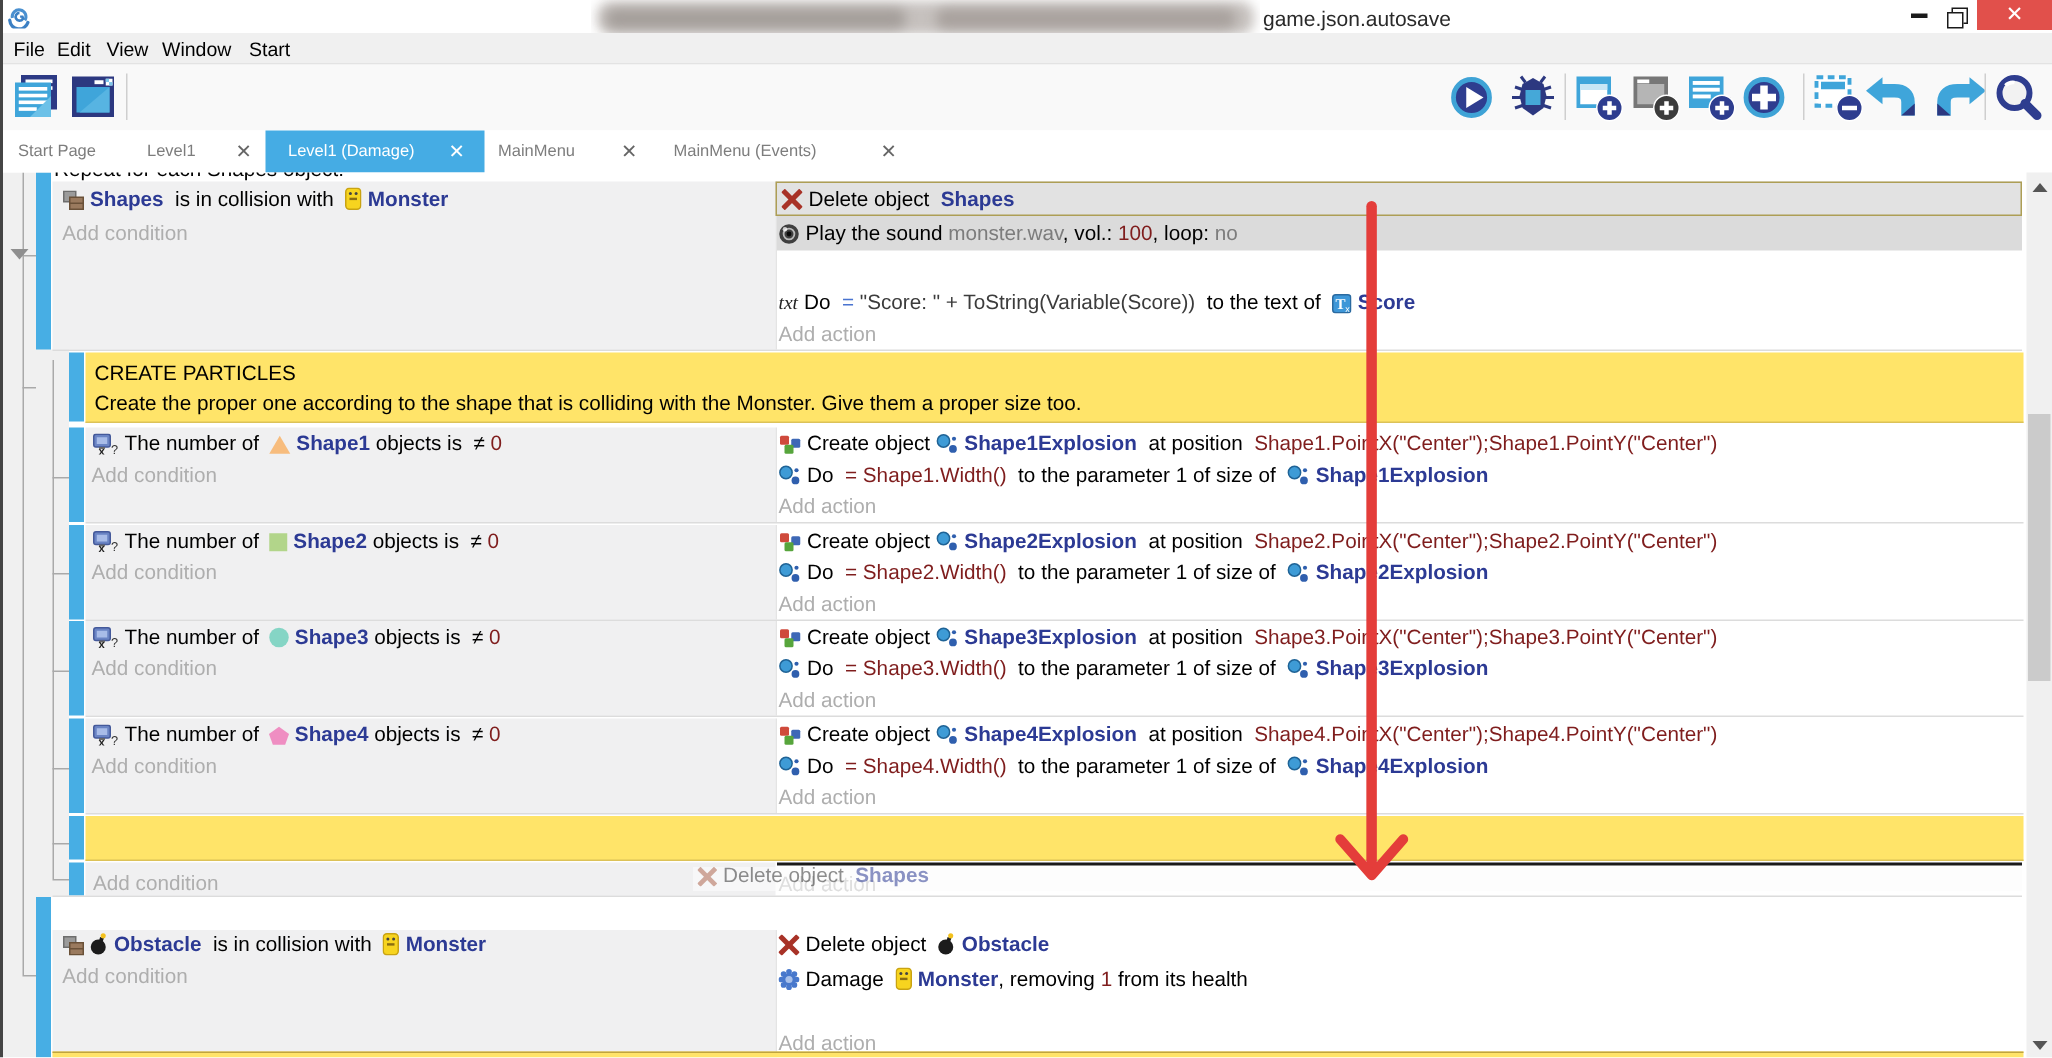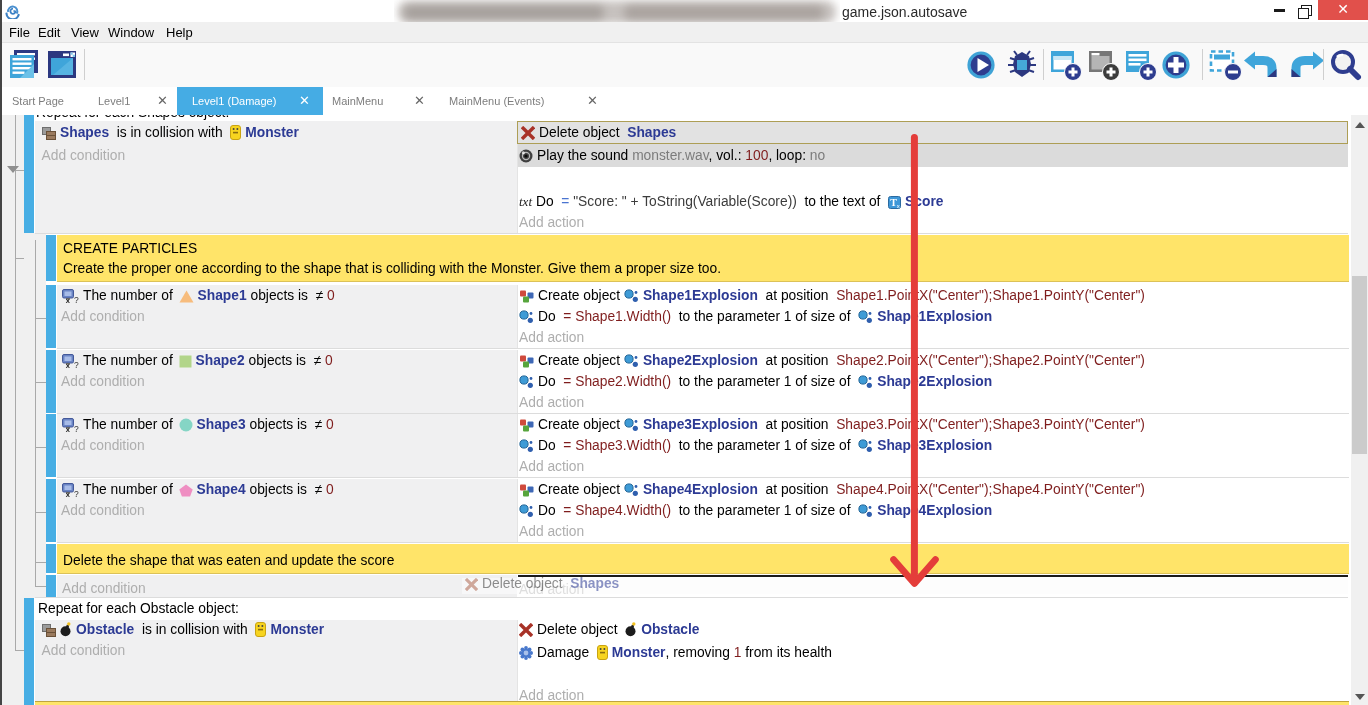--- a/index.html
+++ b/index.html
@@ -55,21 +55,21 @@
 <div class="abs" style="left:1301px;top:5px;width:9px;height:9px;border:1.5px solid #1a1a1a;background:#fff"></div>
 <div class="abs" style="left:1298px;top:8px;width:9px;height:9px;border:1.5px solid #1a1a1a;background:#fff"></div>
 <div class="abs" style="left:1318px;top:0;width:50px;height:20px;background:#e1504b"></div>
 <div class="abs" style="left:1318px;top:0;width:50px;height:20px;line-height:19px;text-align:center;color:#fff;font-size:14px">✕</div>
 
 <div class="abs" id="menubar"></div>
 <div class="mi" style="left:9px">File</div>
 <div class="mi" style="left:38px">Edit</div>
 <div class="mi" style="left:71px">View</div>
 <div class="mi" style="left:108px">Window</div>
-<div class="mi" style="left:166px">Help</div>
+<div class="mi" style="left:166px">Start</div>
 
 <div class="abs" id="toolbar"></div>
 <div class="abs" id="tbleft" style="left:0;top:43px">
 <svg width="180" height="44" viewBox="0 0 180 44">
 <rect x="14" y="7" width="24" height="23" fill="#2d3a85"></rect>
 <g fill="#fff">
           <rect x="17" y="10" width="18" height="2.4"></rect>
           <rect x="17" y="14.5" width="18" height="2.4"></rect>
         </g>
 <rect x="10" y="12" width="24" height="23" fill="#3fa5da"></rect>
@@ -347,38 +347,36 @@
             <circle cx="12" cy="3.5" r="1.4" fill="#2f5fae"></circle>
           </svg><span>Do </span><span class="g">&nbsp;= Shape4.Width()</span>&nbsp; to the parameter 1 of size of &nbsp;<svg class="ic" width="15" height="14" viewBox="0 0 15 14">
             <circle cx="5" cy="5" r="4.1" fill="#3e9bd6" stroke="#1f6396"></circle>
             <circle cx="11.3" cy="10.3" r="2.6" fill="#2f5fae"></circle>
             <circle cx="12" cy="3.5" r="1.4" fill="#2f5fae"></circle>
           </svg><span class="b">Shape4Explosion</span></div>
 <div class="row add" style="left:519px;top:520.5px">Add action</div>
 
 <div class="bar" style="left:46px;top:544px;height:29px"></div>
 <div class="abs" style="left:57px;top:544px;width:1292px;height:29px;background:#ffe469;border-bottom:1px solid #dcc258"></div>
-<div class="row" style="left:63px;top:550px;height:21px;line-height:21px">Delete the shape that was eaten and update the score</div>
 
 <div class="bar" style="left:46px;top:575px;height:22px"></div>
 <div class="cbg" style="left:57px;top:575px;width:460px;height:22px"></div>
 <div class="row add" style="left:62px;top:578px;height:21px;line-height:21px">Add condition</div>
 <div class="row add" style="left:519px;top:579px;height:21px;line-height:21px">Add action</div>
 <div class="abs" style="left:462px;top:578px;width:886px;height:16px;background:rgba(252,252,252,0.62)"></div>
 <div class="row" style="left:465px;top:575px;height:18px;line-height:18px;color:rgba(50,50,50,0.55)"><svg class="ic" width="13" height="13" viewBox="0 0 14 14" opacity="0.5">
             <g stroke="#a85a40" stroke-width="3.4" stroke-linecap="square">
               <line x1="2.2" y1="2.2" x2="11.8" y2="11.8"></line>
               <line x1="11.8" y1="2.2" x2="2.2" y2="11.8"></line>
             </g>
           </svg>Delete object <span style="color:rgba(44,58,148,0.55);font-weight:bold">&nbsp;Shapes</span></div>
 <div class="abs" style="left:518px;top:574.5px;width:830px;height:2.5px;background:#1b1b1b"></div>
 
 <div class="abs" style="left:35px;top:597px;width:1313px;height:1px;background:#dcdcdc"></div>
 <div class="bar" style="left:24px;top:598px;height:107px"></div>
-<div class="row" style="left:38px;top:598px;height:21px;line-height:21px">Repeat for each Obstacle object:</div>
 <div class="cbg" style="left:35px;top:620px;width:482px;height:85px"></div>
 <div class="abs" style="left:517px;top:620px;width:1px;height:85px;background:#e4e4e4"></div>
 <div class="row" style="left:42px;top:620px;height:20px;line-height:20px"><svg class="ic" width="14" height="13" viewBox="0 0 14 13">
             <rect x="0.5" y="0.5" width="8" height="7" fill="#9b9b9b" stroke="#6e6e6e"></rect>
             <rect x="4.5" y="4.5" width="9" height="8" fill="#9a7a5e" stroke="#6a5138"></rect>
             <line x1="4.5" y1="8.5" x2="13.5" y2="8.5" stroke="#6a5138"></line>
           </svg><svg class="ic" width="12" height="15" viewBox="0 0 12 15">
             <circle cx="5.5" cy="9.3" r="5" fill="#1c1c1c"></circle>
             <rect x="6.2" y="3" width="2.6" height="3.2" fill="#1c1c1c" transform="rotate(18 7.5 4.6)"></rect>
             <circle cx="8.8" cy="1.9" r="1.7" fill="#f3c11d"></circle>

